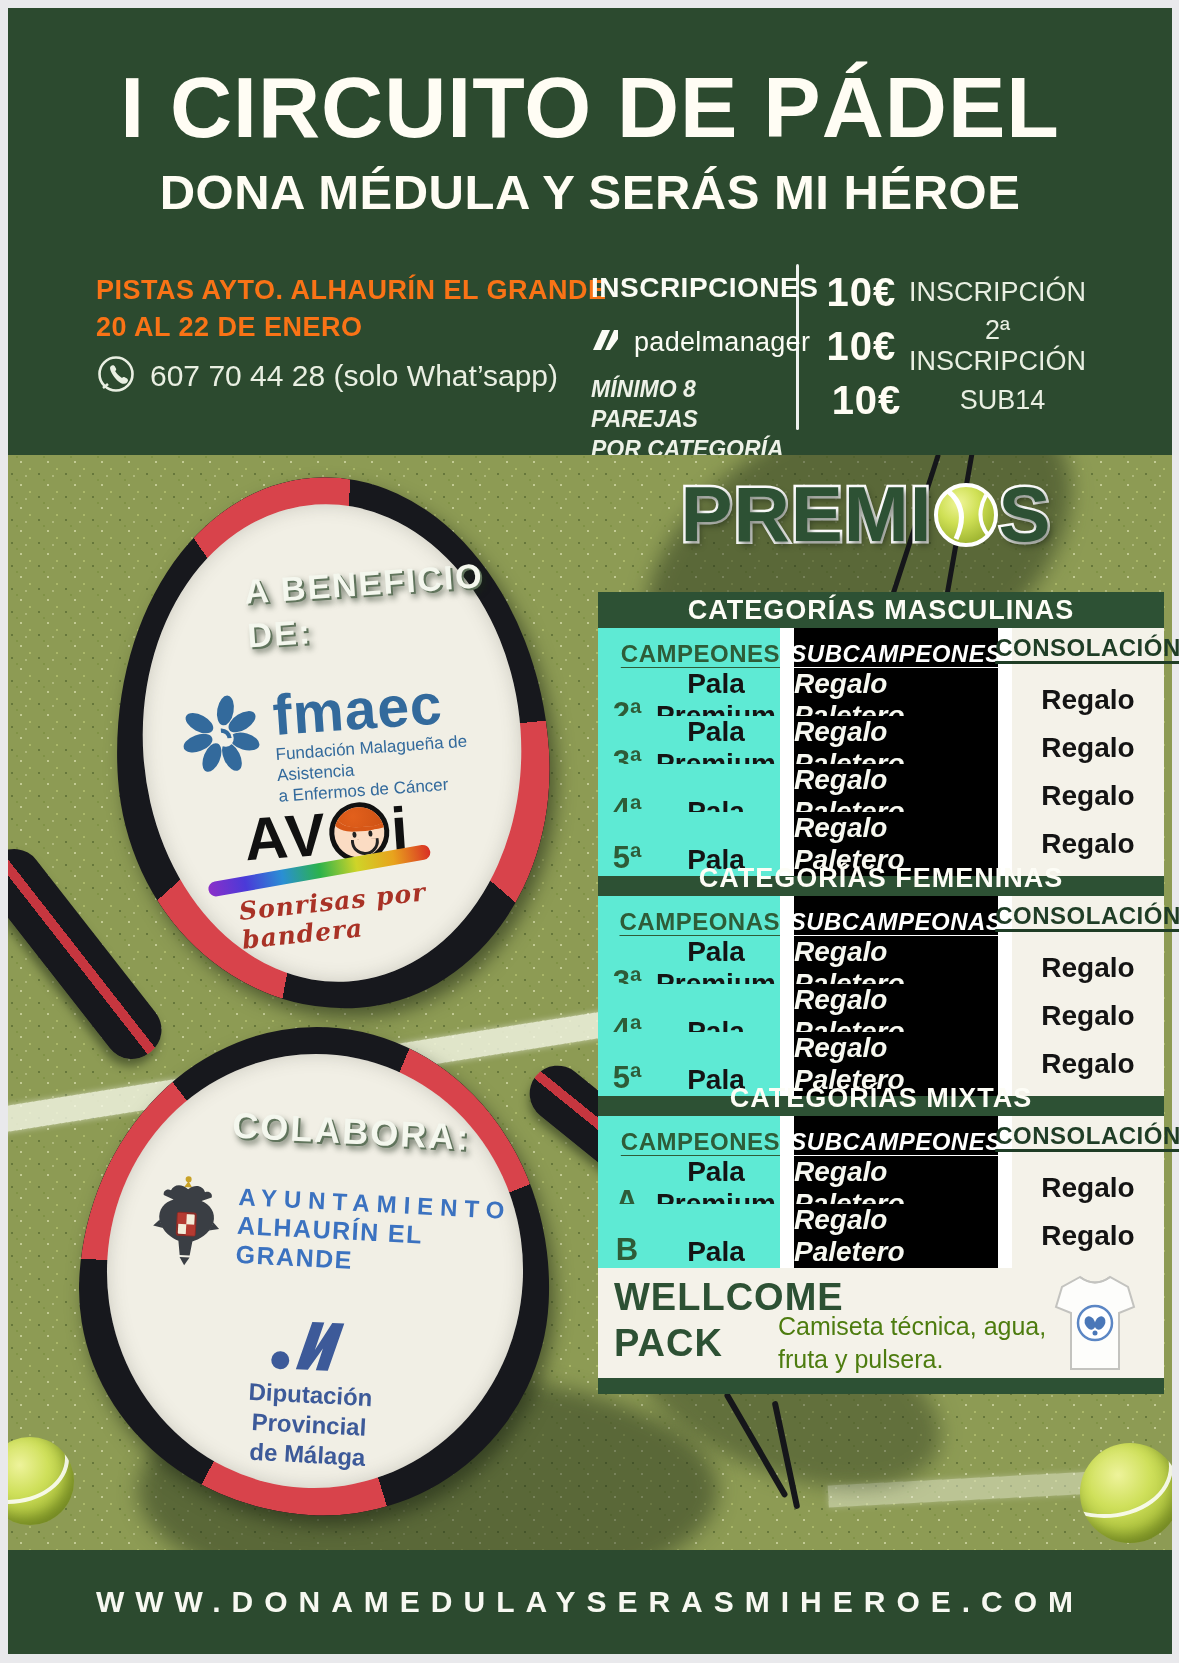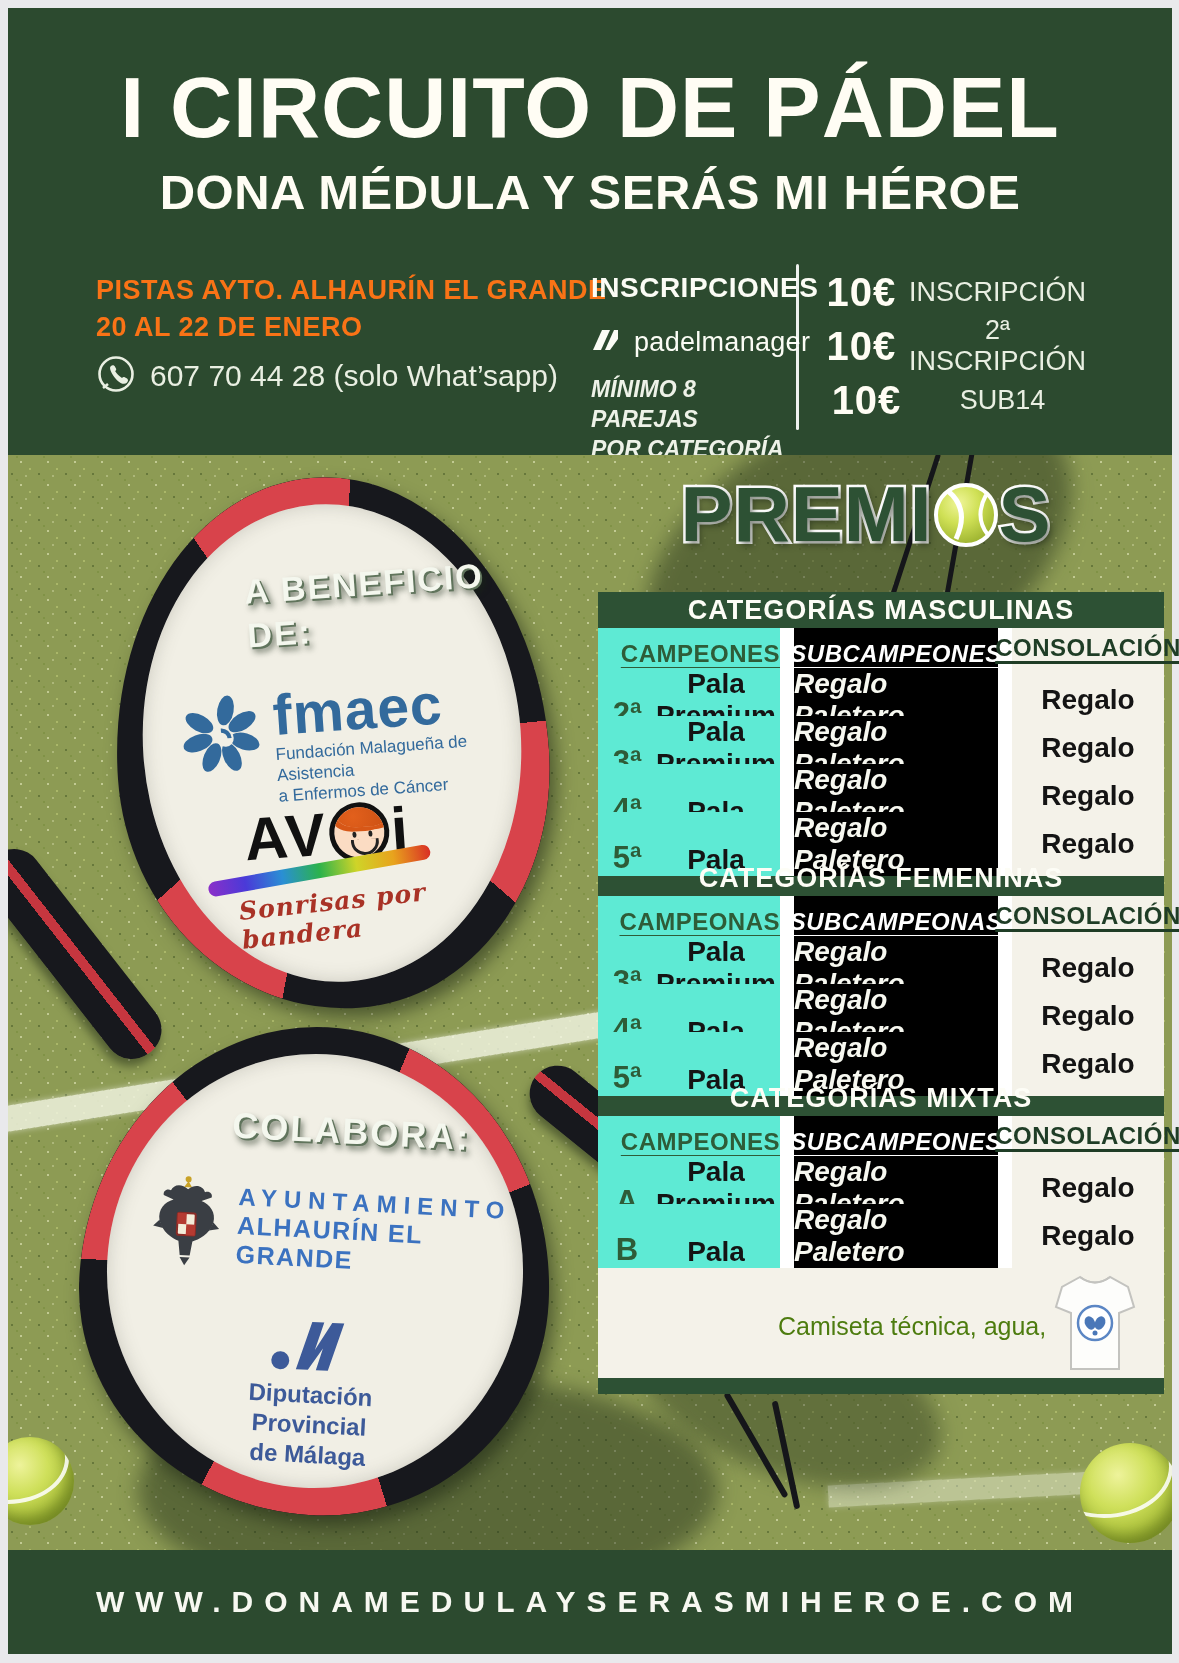--- a/index.html
+++ b/index.html
@@ -431,22 +431,27 @@
             <div class="val">Pala</div>
           </div>
           <div class="c-gap"></div>
           <div class="c-mid">Regalo Paletero</div>
           <div class="c-gap"></div>
           <div class="c-right">Regalo</div>
         </div>
       </div>
     <div class="t-strip"></div>
     <div class="wellcome">
+      <div class="wc-title">
+        <div>WELLCOME</div>
+        <div>PACK</div>
+      </div>
       <div class="wc-desc">
         <div>Camiseta técnica, agua,</div>
+        <div>fruta y pulsera.</div>
       </div>
       <span class="wc-shirt">
         <svg width="82" height="100" viewBox="0 0 82 100">
           <path d="M26 4 L8 14 L2 34 L17 40 L17 96 L65 96 L65 40 L80 34 L74 14 L56 4 Q41 15 26 4 Z" fill="#fdfdfb" stroke="#c3c3bf" stroke-width="2"></path>
           <path d="M26 4 Q41 15 56 4" fill="none" stroke="#c3c3bf" stroke-width="2"></path>
           <circle cx="41" cy="50" r="17" fill="#ffffff" stroke="#5b86c4" stroke-width="2.5"></circle>
           <ellipse cx="36" cy="50" rx="5" ry="7" fill="#4a77b8" transform="rotate(-25 36 50)"></ellipse>
           <ellipse cx="46" cy="50" rx="5" ry="7" fill="#4a77b8" transform="rotate(25 46 50)"></ellipse>
           <circle cx="41" cy="60" r="2.5" fill="#4a77b8"></circle>
         </svg>

